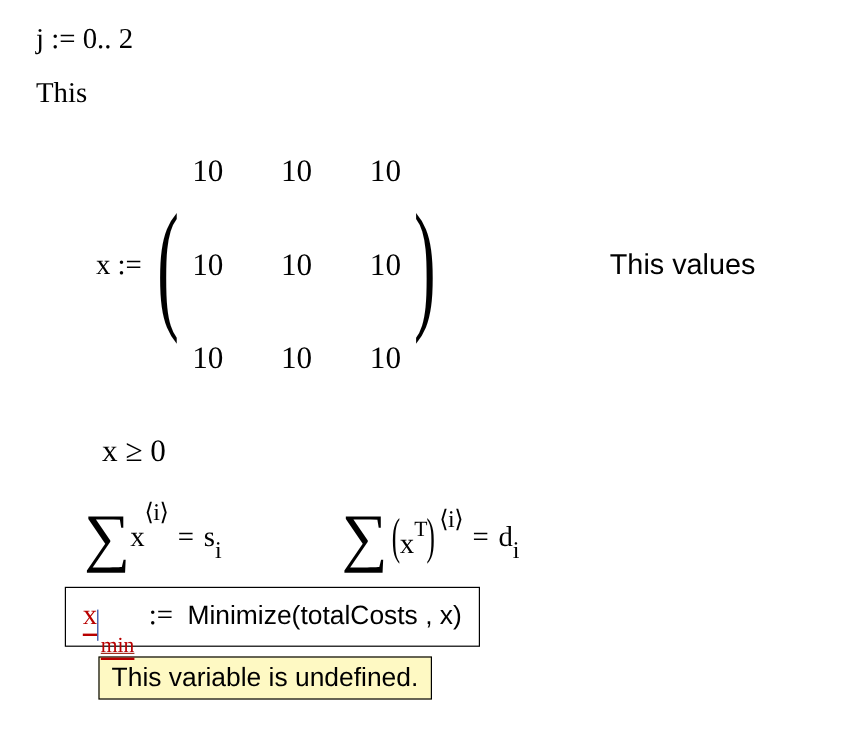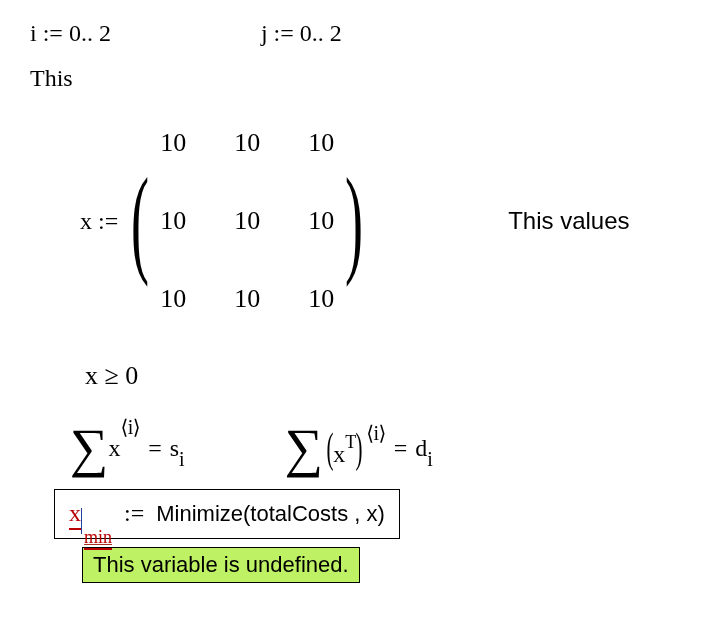--- a/index.html
+++ b/index.html
@@ -92,45 +92,40 @@
       color: #b80000;
       border-bottom: 2px solid #b80000;
       text-decoration: underline;
       text-decoration-color: #a03020;
       position: relative;
       top: 20px;
       margin-left: 1px;
     }
     .minimize-call { font-family: Arial, sans-serif; font-size: 22px; margin-left: 6px; }
     .tooltip {
-      background: #bef264;
+      background: #fef9c3;
       border: 1px solid #000;
       font-family: Arial, sans-serif;
       font-size: 22px;
       padding: 4px 10px;
       display: inline-block;
       margin-left: 52px;
       margin-top: 2px;
     }
     .small-paren {
       display: inline-flex;
       align-items: baseline;
     }
   </style>
 </head>
 <body>
 
 
 
 <div class="row gap-large">
-  <span>
-    <span>i</span>
-    <span>:=</span>
-    <span>0.. 2</span>
-  </span>
   <span>
     <span>j</span>
     <span>:=</span>
     <span>0.. 2</span>
   </span>
 </div>
 
 <div class="line-given">This</div>
 
 <div class="matrix-block">

